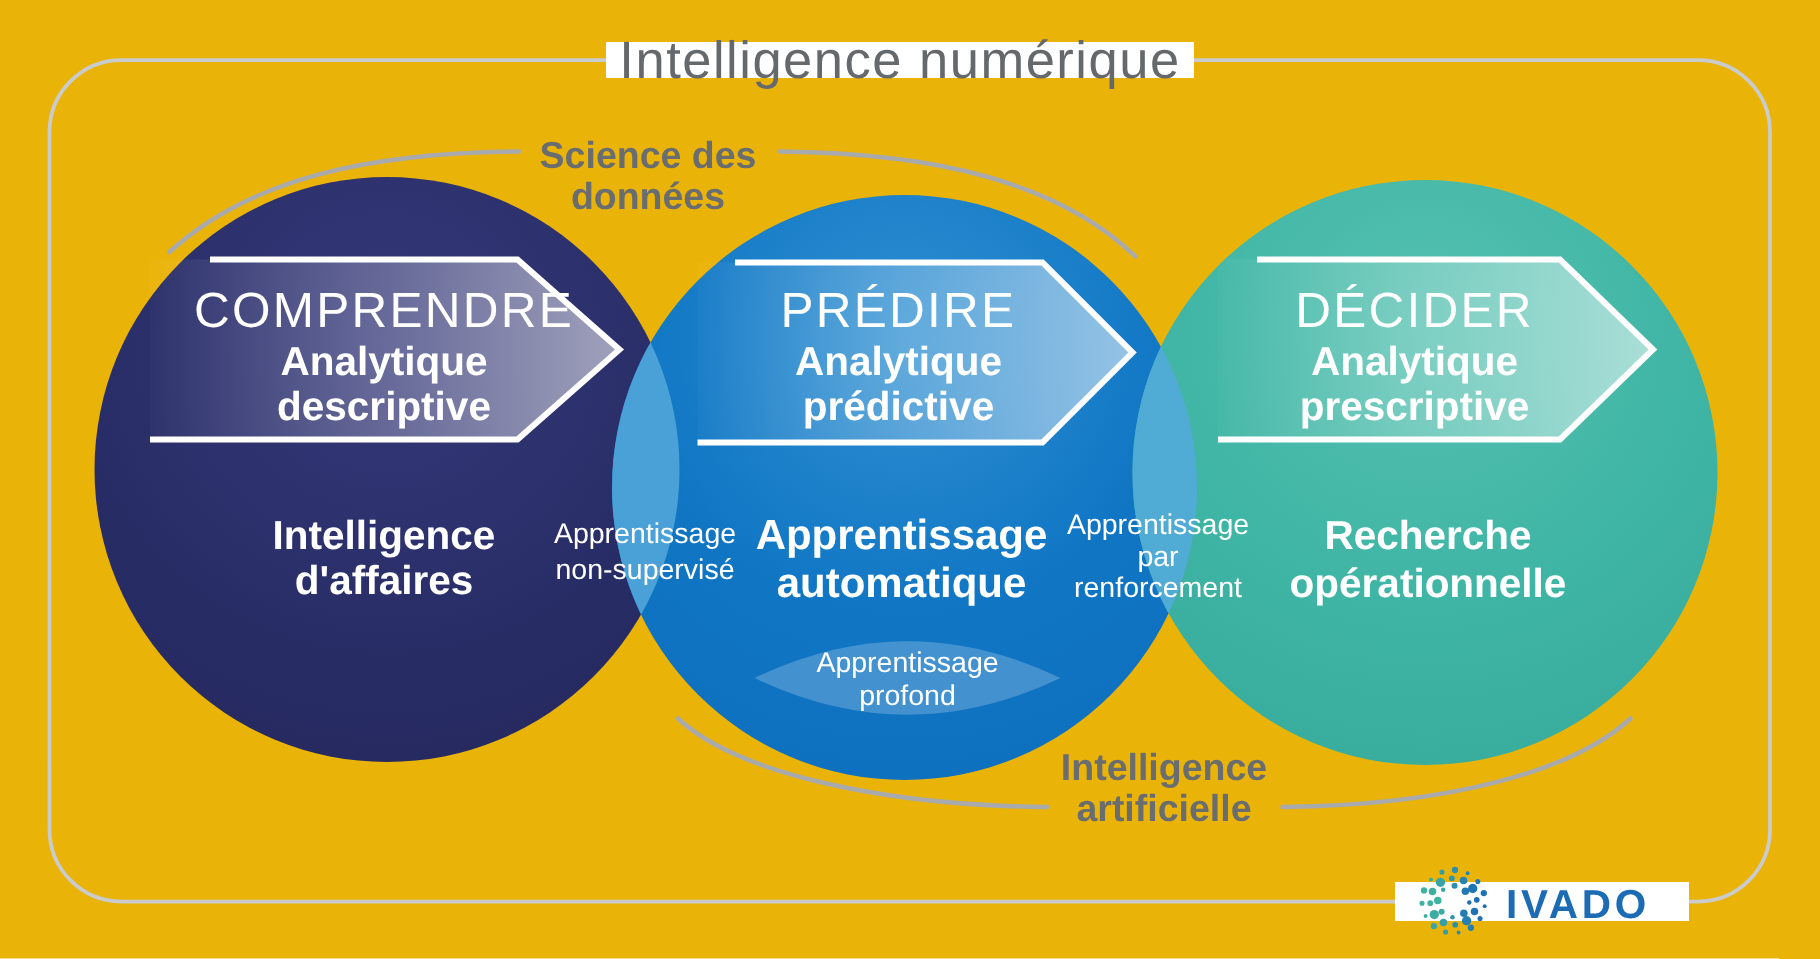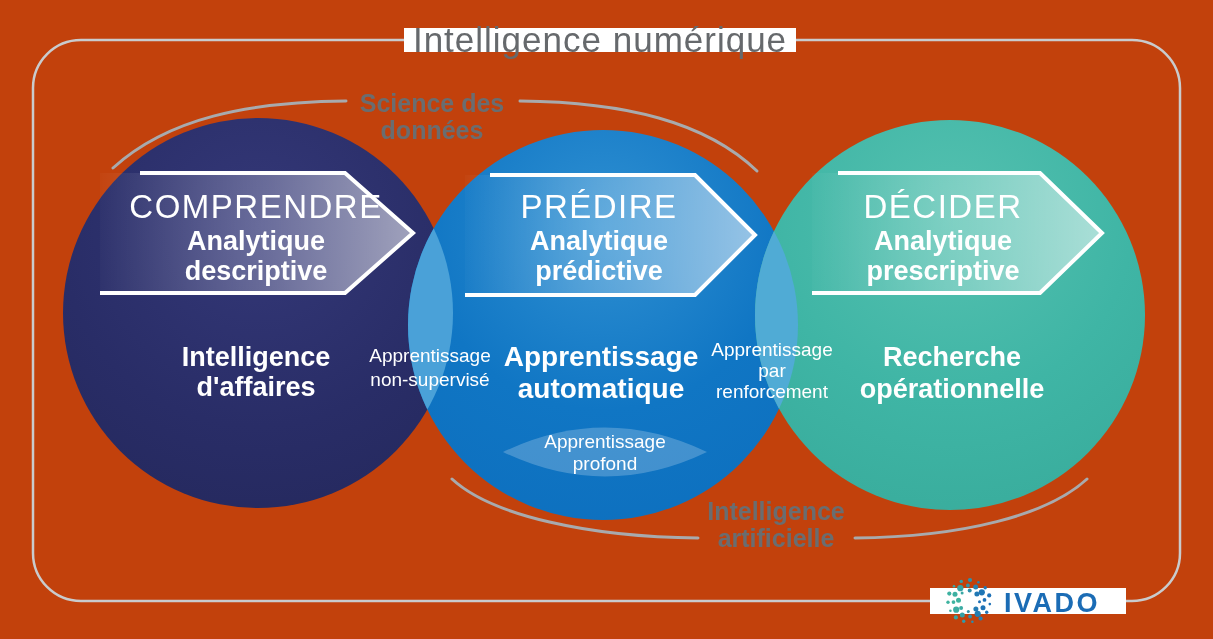--- a/index.html
+++ b/index.html
@@ -1,17 +1,17 @@
 <!DOCTYPE html>
 <html><head>
 <meta charset="utf-8">
 <style>
   html,body{margin:0;padding:0;background:#ffffff;}
   body{font-family:"Liberation Sans", sans-serif;}
-  .stage{position:relative;width:1213px;height:639px;background:#c2410c;overflow:hidden;}
+  .stage{position:relative;width:1213px;height:639px;background:#eab308;overflow:hidden;}
   svg{display:block;}
   text{font-family:"Liberation Sans", sans-serif;}
   .main-title{fill:#66696c;font-size:35px;font-weight:400;letter-spacing:1px;}
   .gray-label{fill:#6a6d70;font-size:25px;font-weight:700;}
   .arrow-title{fill:#ffffff;font-size:33px;font-weight:400;letter-spacing:1.5px;}
   .arrow-sub{fill:#ffffff;font-size:27px;font-weight:700;}
   .field-label{fill:#ffffff;font-size:27px;font-weight:700;}
   .field-label-lg{fill:#ffffff;font-size:28px;font-weight:700;}
   .overlap-label{fill:#ffffff;font-size:19px;font-weight:400;}
   .logo-text{fill:#1b6cb5;font-size:27px;font-weight:700;letter-spacing:2.5px;}

